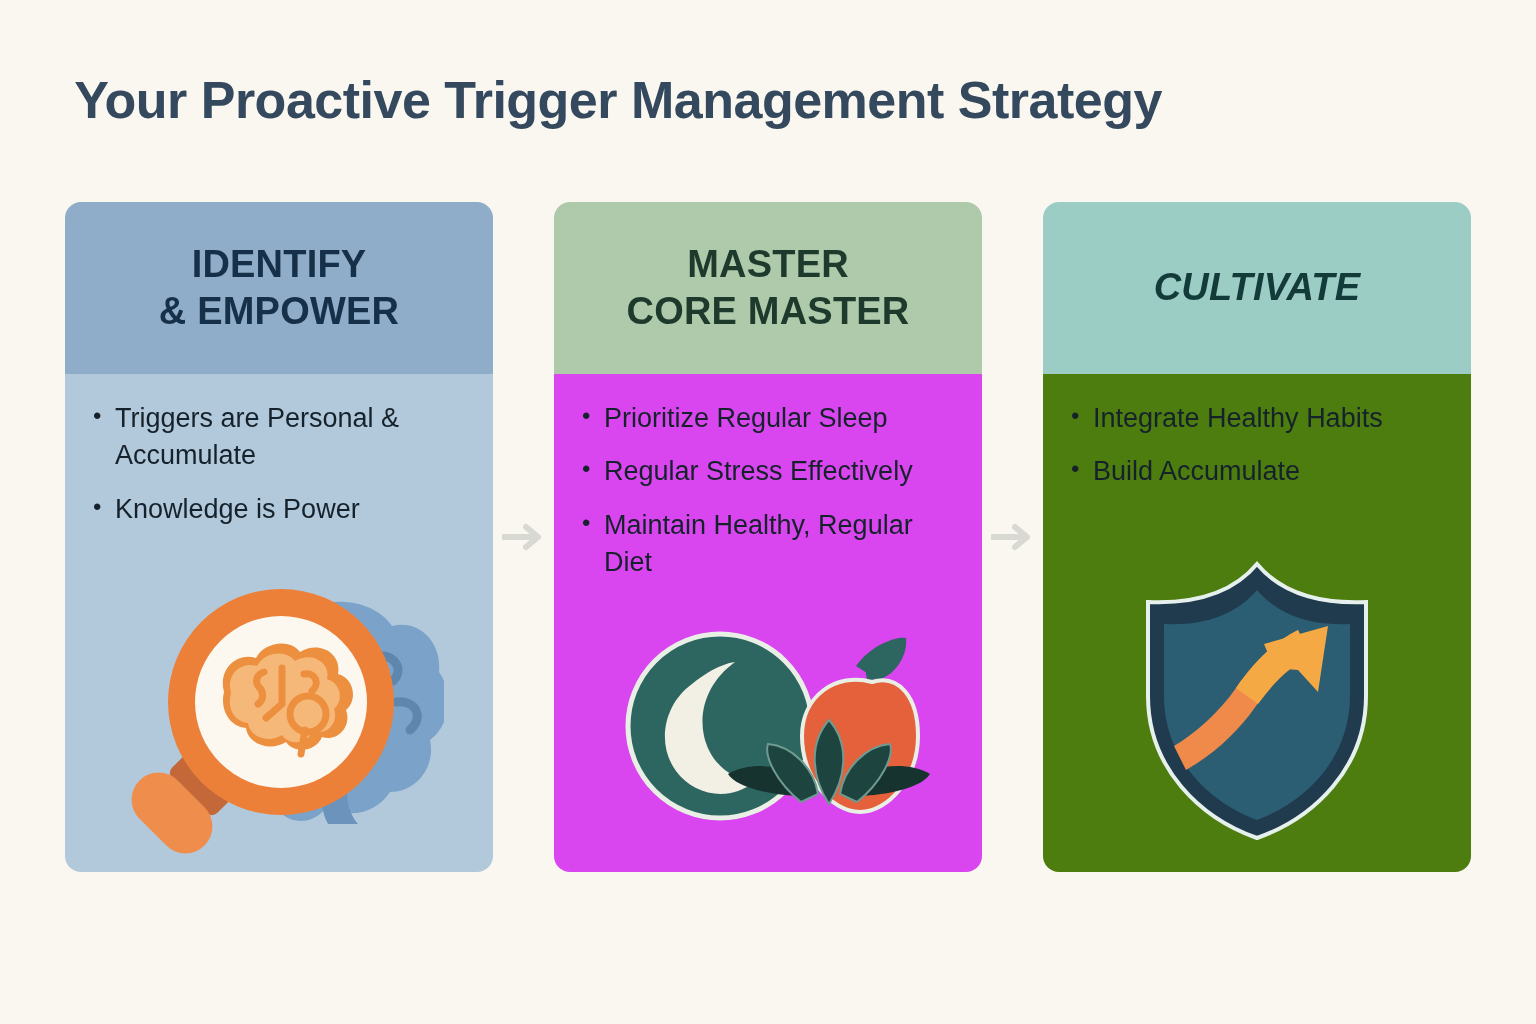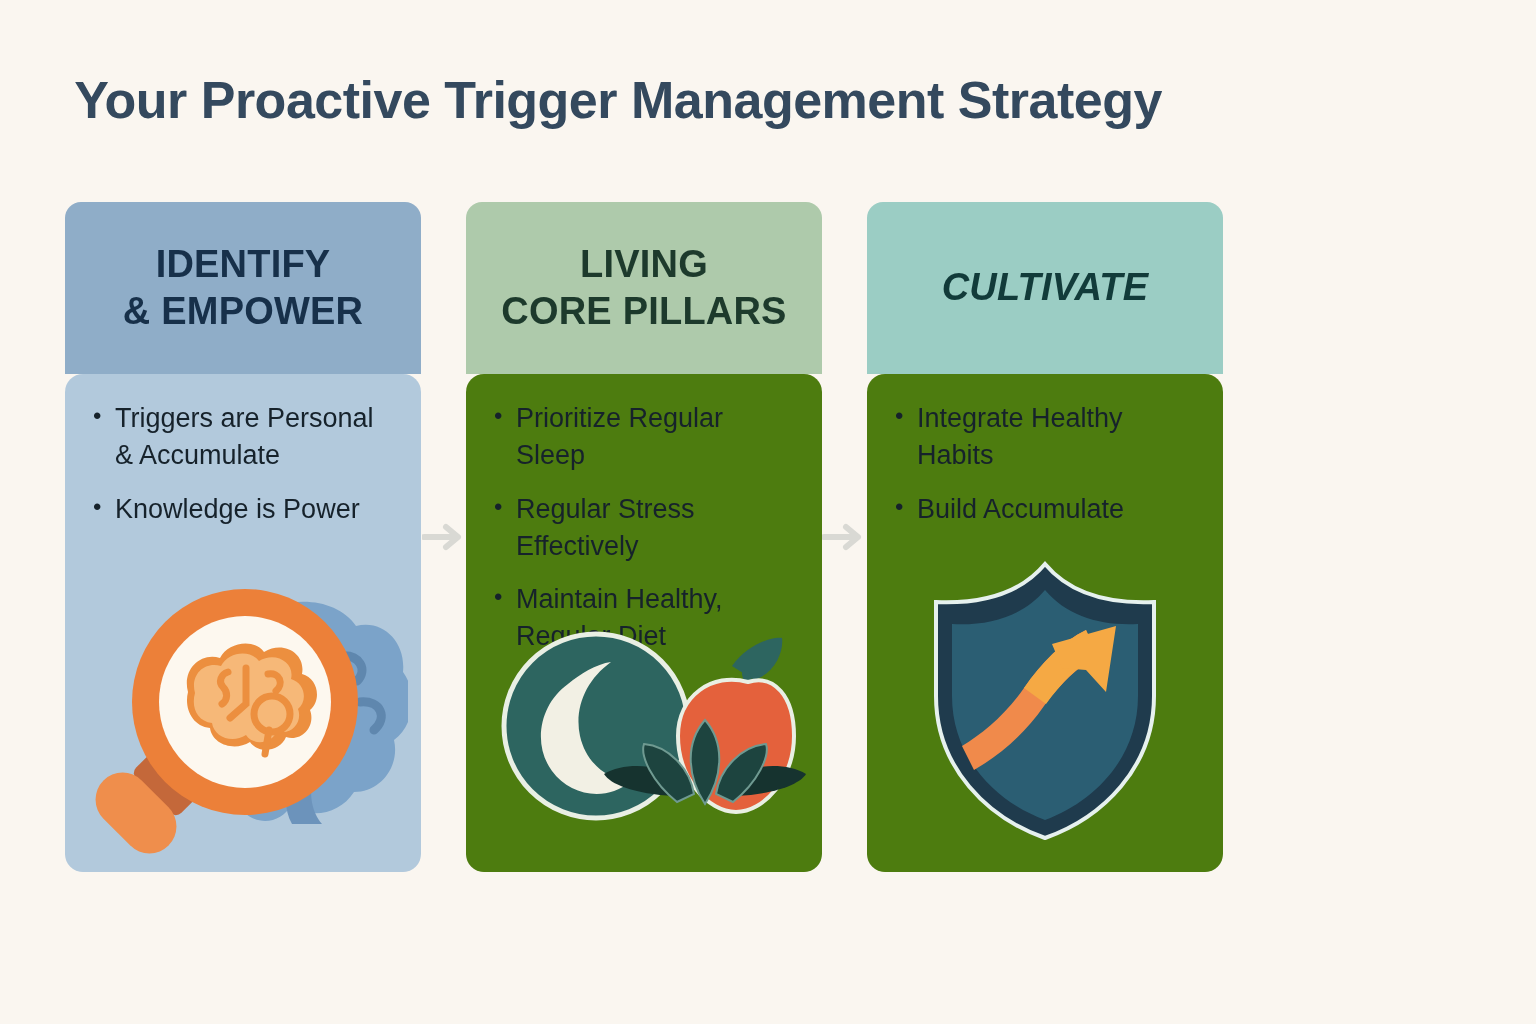--- a/index.html
+++ b/index.html
@@ -28,21 +28,21 @@
     color: #34495e;
     line-height: 1.1;
     white-space: nowrap;
   }
 
   
   .cards-row {
     position: absolute;
     left: 65px;
     top: 202px;
-    width: 1158px;
+    width: 1406px;
     height: 670px;
     display: flex;
     justify-content: space-between;
     align-items: stretch;
   }
 
   .card {
     width: 428px;
     border-radius: 16px;
     overflow: hidden;
@@ -68,21 +68,20 @@
   .card-header .hl {
     display: block;
     white-space: nowrap;
   }
 
   .card-body {
     flex: 1;
     padding: 26px 26px 0 26px;
     box-sizing: border-box;
     position: relative;
-    border-radius: 18px;
   }
 
   .bullet-list {
     list-style: none;
     margin: 0;
     padding: 0;
   }
   .bullet-item {
     position: relative;
     padding-left: 24px;
@@ -97,21 +96,21 @@
     left: 2px;
     top: -1px;
     font-size: 24px;
     line-height: 1.45;
   }
 
   
   .card-1 .card-header { background: #8fadc8; color: #17304a; }
   .card-1 .card-body   { background: #b2c9dc; }
   .card-2 .card-header { background: #aecaab; color: #1d3a2c; }
-  .card-2 .card-body   { background: #4d7c0f; }
+  .card-2 .card-body   { background: #d946ef; }
   .card-3 .card-header { background: #9bcdc4; color: #123b3a; font-style: italic; }
   .card-3 .card-body   { background: #4d7c0f; }
 
   
   .icon-wrap {
     position: absolute;
     left: 0;
     bottom: 0;
     width: 100%;
     display: flex;
@@ -201,22 +200,22 @@
   </div>
 
   <div class="connector">
     <svg width="44" height="32" viewBox="0 0 44 32">
       <path d="M2 16 L34 16 M24 6 L36 16 L24 26" stroke="#d9d9d4" stroke-width="6" fill="none" stroke-linecap="round" stroke-linejoin="round"></path>
     </svg>
   </div>
 
   <div class="card card-2">
     <div class="card-header">
-      <span class="hl">LIVING</span>
-      <span class="hl">CORE PILLARS</span>
+      <span class="hl">MASTER</span>
+      <span class="hl">CORE MASTER</span>
     </div>
     <div class="card-body">
       <ul class="bullet-list">
         <li class="bullet-item">Prioritize Regular Sleep</li>
         <li class="bullet-item">Regular Stress Effectively</li>
         <li class="bullet-item">Maintain Healthy, Regular Diet</li>
       </ul>
 
       <div class="icon-wrap">
         <svg width="340" height="230" viewBox="0 0 340 230">

